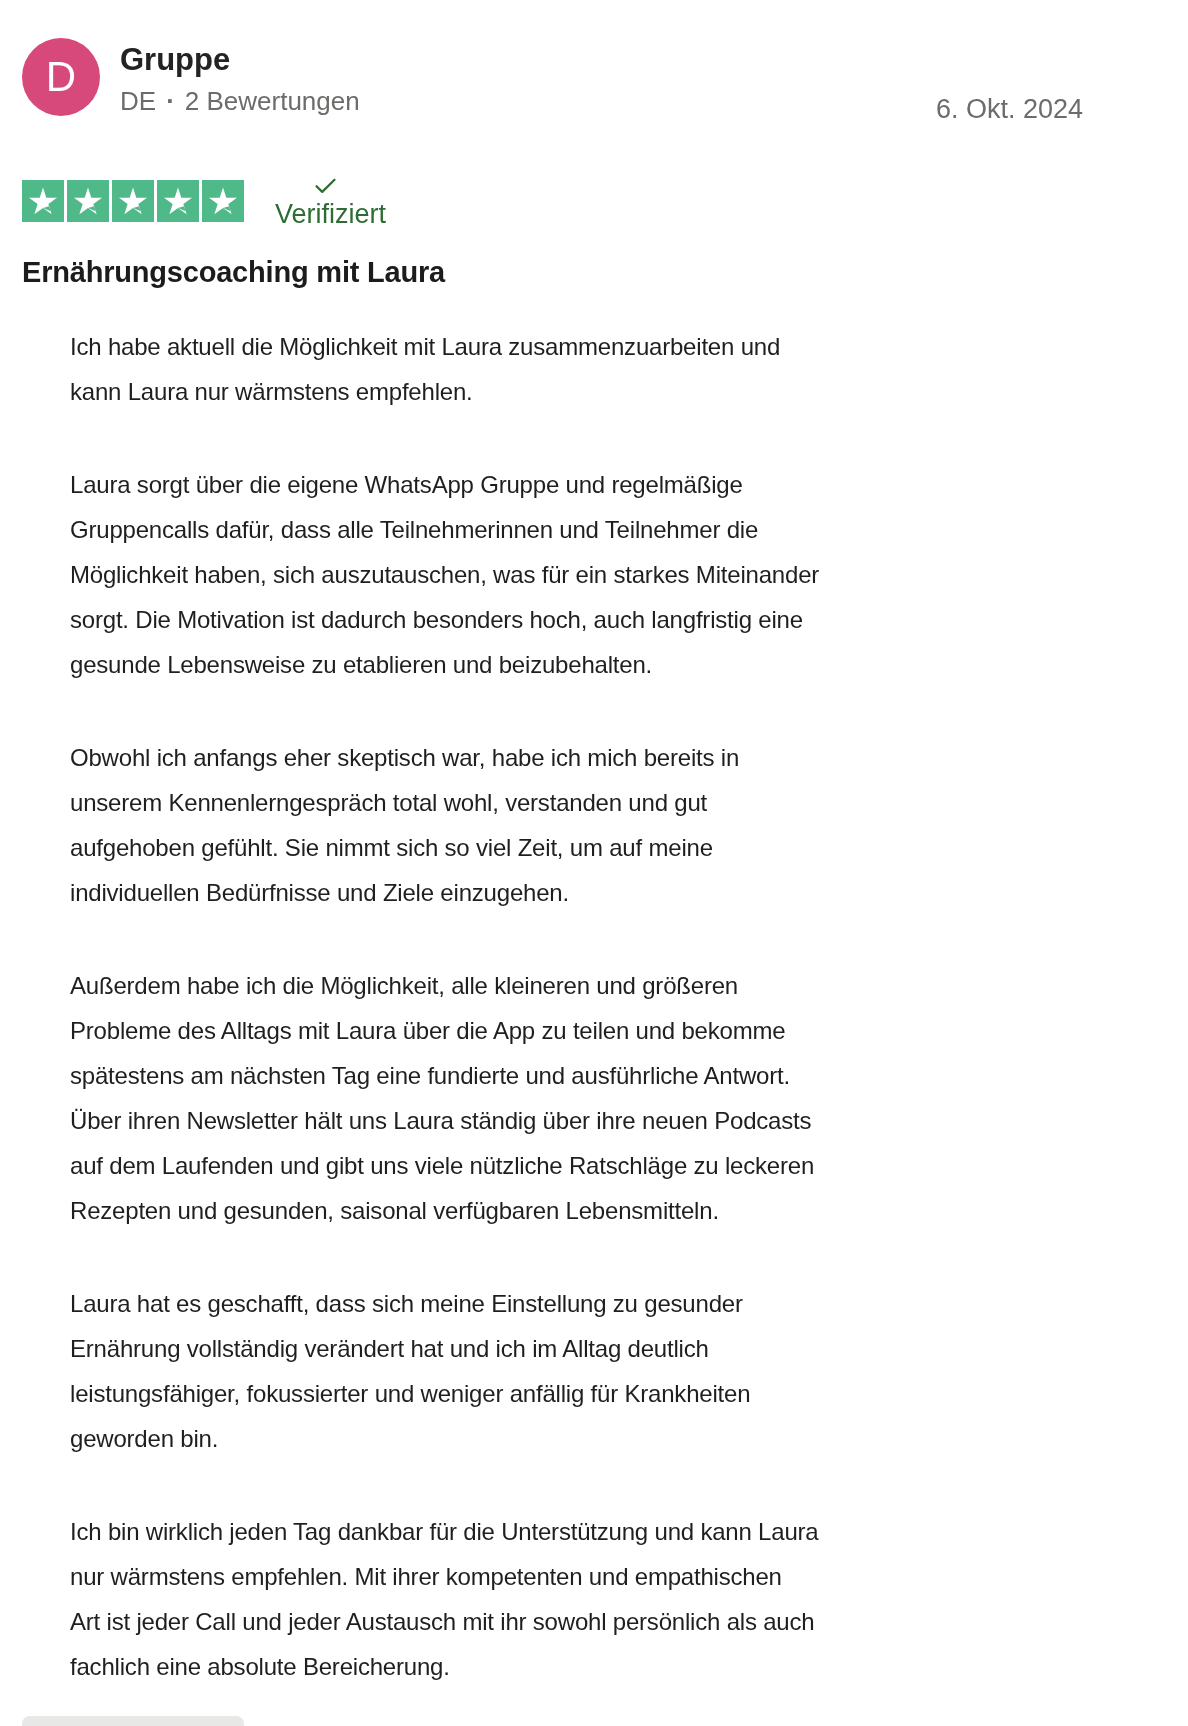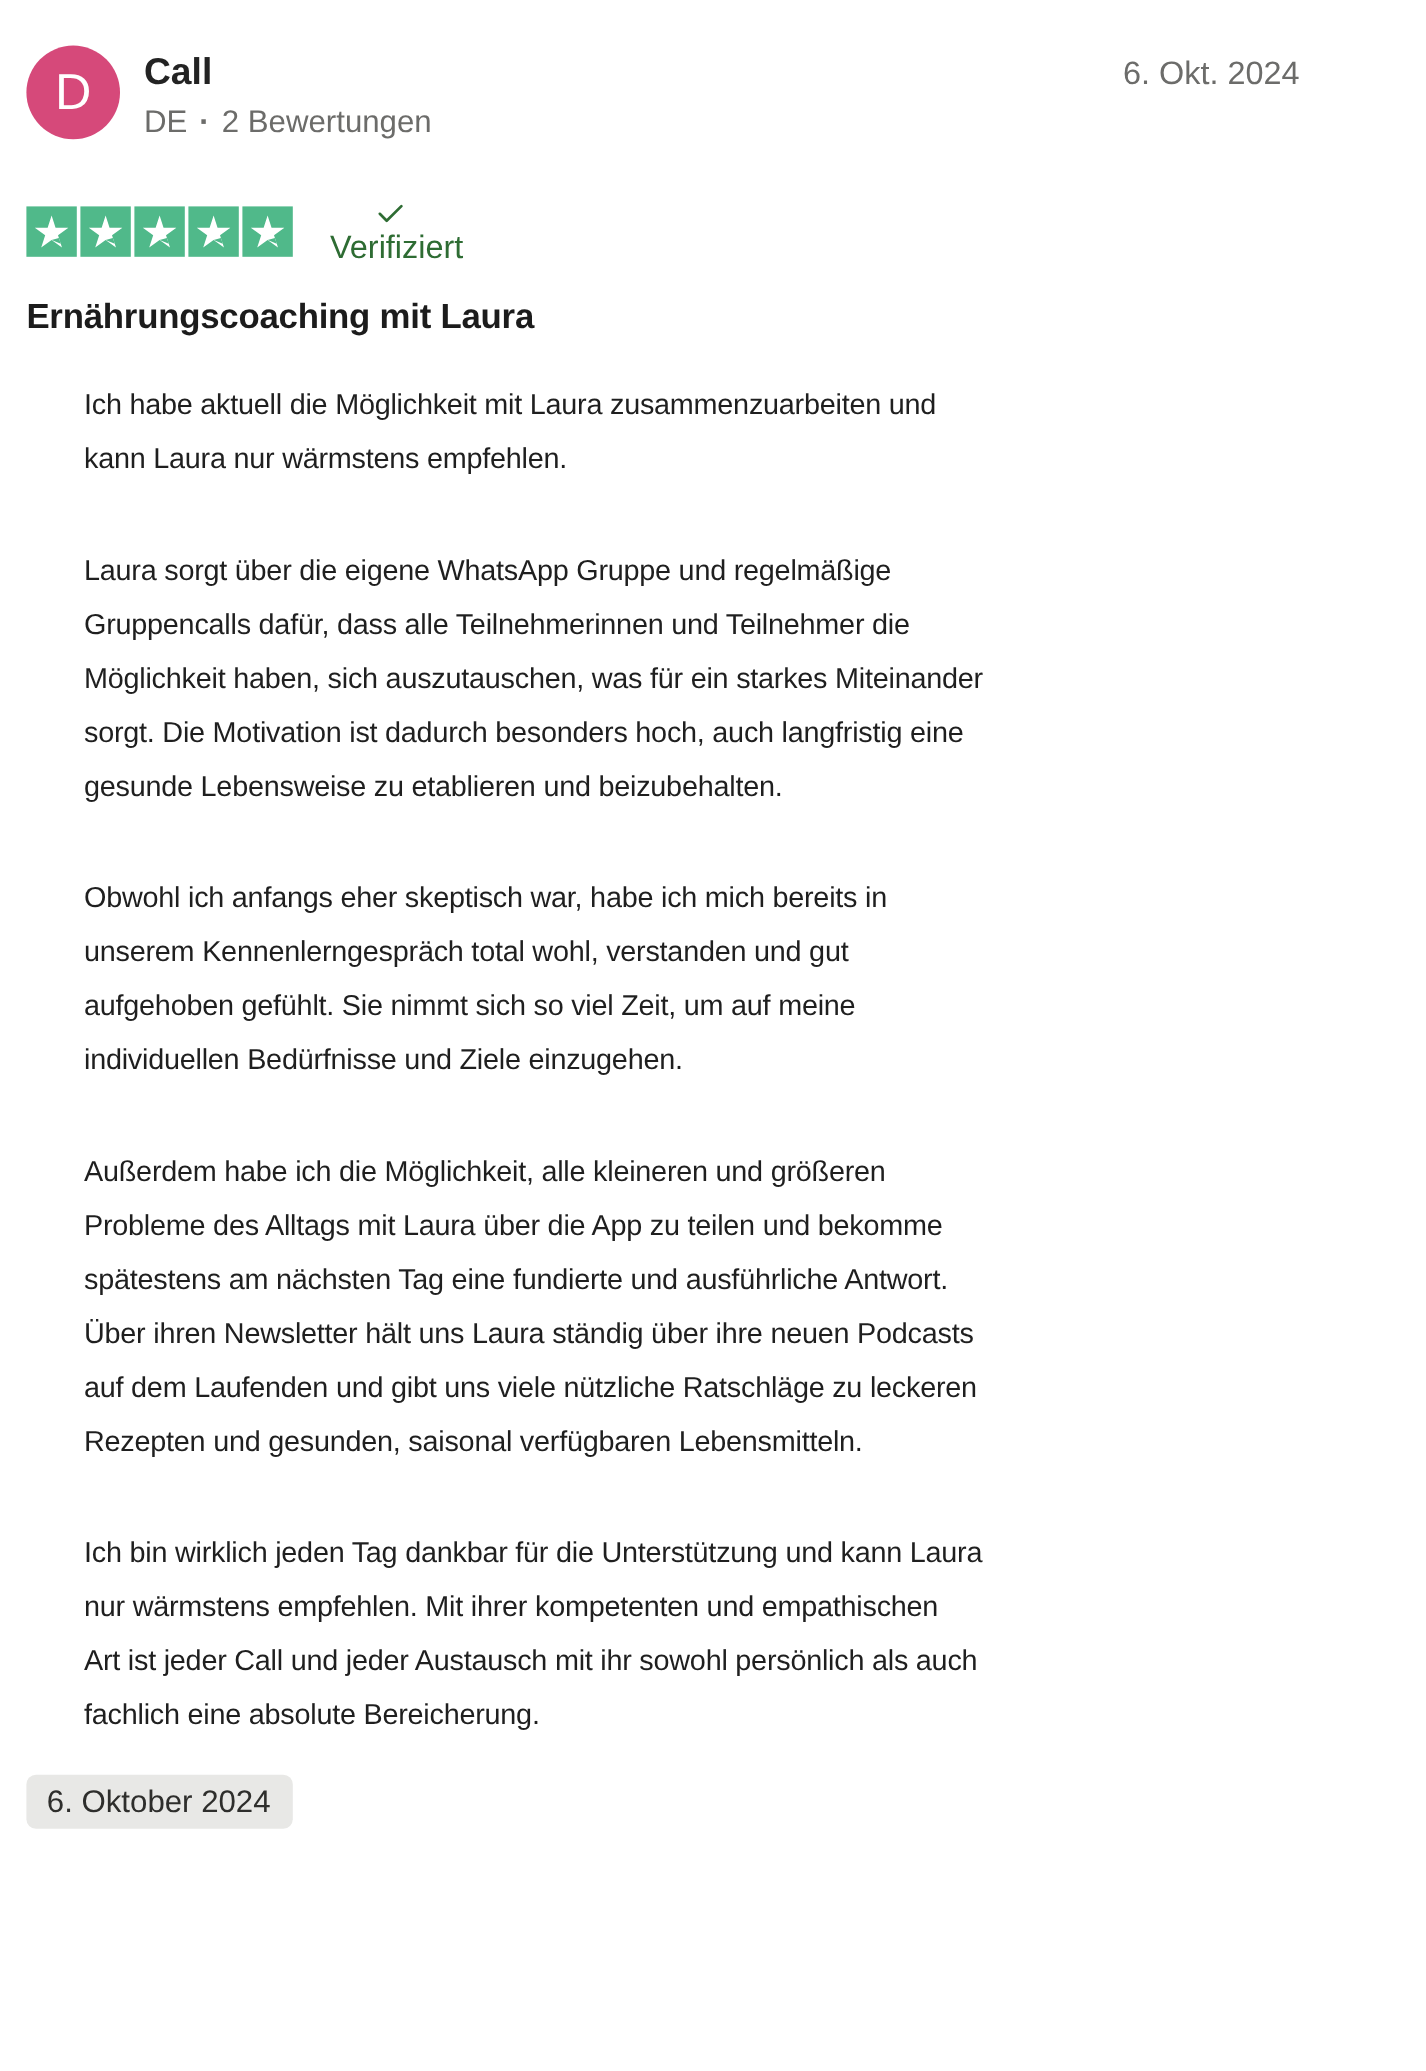--- a/index.html
+++ b/index.html
@@ -65,20 +65,21 @@
     margin:0 10px;
     font-weight:700;
   }
   .date{
     margin-left:auto;
     margin-right:105px;
     padding-top:8px;
     font-size:27px;
     color:var(--text-gray);
     white-space:nowrap;
+    margin-top:48px;
   }
   
   .rating-row{
     margin-top:47px;
     display:flex;
     align-items:center;
   }
   .stars{
     display:flex;
     gap:3px;
@@ -138,21 +139,21 @@
 </head>
 <body>
 
 <div class="card">
 
   <div class="header">
     <div class="avatar">
       <span>D</span>
     </div>
     <div class="id-block">
-      <div class="name">Call</div>
+      <div class="name">Gruppe</div>
       <div class="meta">
         <span>DE</span>
         <span class="dot">·</span>
         <span>2 Bewertungen</span>
       </div>
     </div>
     <div class="date">6. Okt. 2024</div>
   </div>
 
   <div class="rating-row">
@@ -209,20 +210,24 @@
       <p>Obwohl ich anfangs eher skeptisch war, habe ich mich bereits in
 unserem Kennenlerngespräch total wohl, verstanden und gut
 aufgehoben gefühlt. Sie nimmt sich so viel Zeit, um auf meine
 individuellen Bedürfnisse und Ziele einzugehen.</p>
       <p>Außerdem habe ich die Möglichkeit, alle kleineren und größeren
 Probleme des Alltags mit Laura über die App zu teilen und bekomme
 spätestens am nächsten Tag eine fundierte und ausführliche Antwort.
 Über ihren Newsletter hält uns Laura ständig über ihre neuen Podcasts
 auf dem Laufenden und gibt uns viele nützliche Ratschläge zu leckeren
 Rezepten und gesunden, saisonal verfügbaren Lebensmitteln.</p>
+      <p>Laura hat es geschafft, dass sich meine Einstellung zu gesunder
+Ernährung vollständig verändert hat und ich im Alltag deutlich
+leistungsfähiger, fokussierter und weniger anfällig für Krankheiten
+geworden bin.</p>
       <p>Ich bin wirklich jeden Tag dankbar für die Unterstützung und kann Laura
 nur wärmstens empfehlen. Mit ihrer kompetenten und empathischen
 Art ist jeder Call und jeder Austausch mit ihr sowohl persönlich als auch
 fachlich eine absolute Bereicherung.</p>
     </div>
 
   <div>
     <div class="date-badge">
       <span>6. Oktober 2024</span>
     </div>

